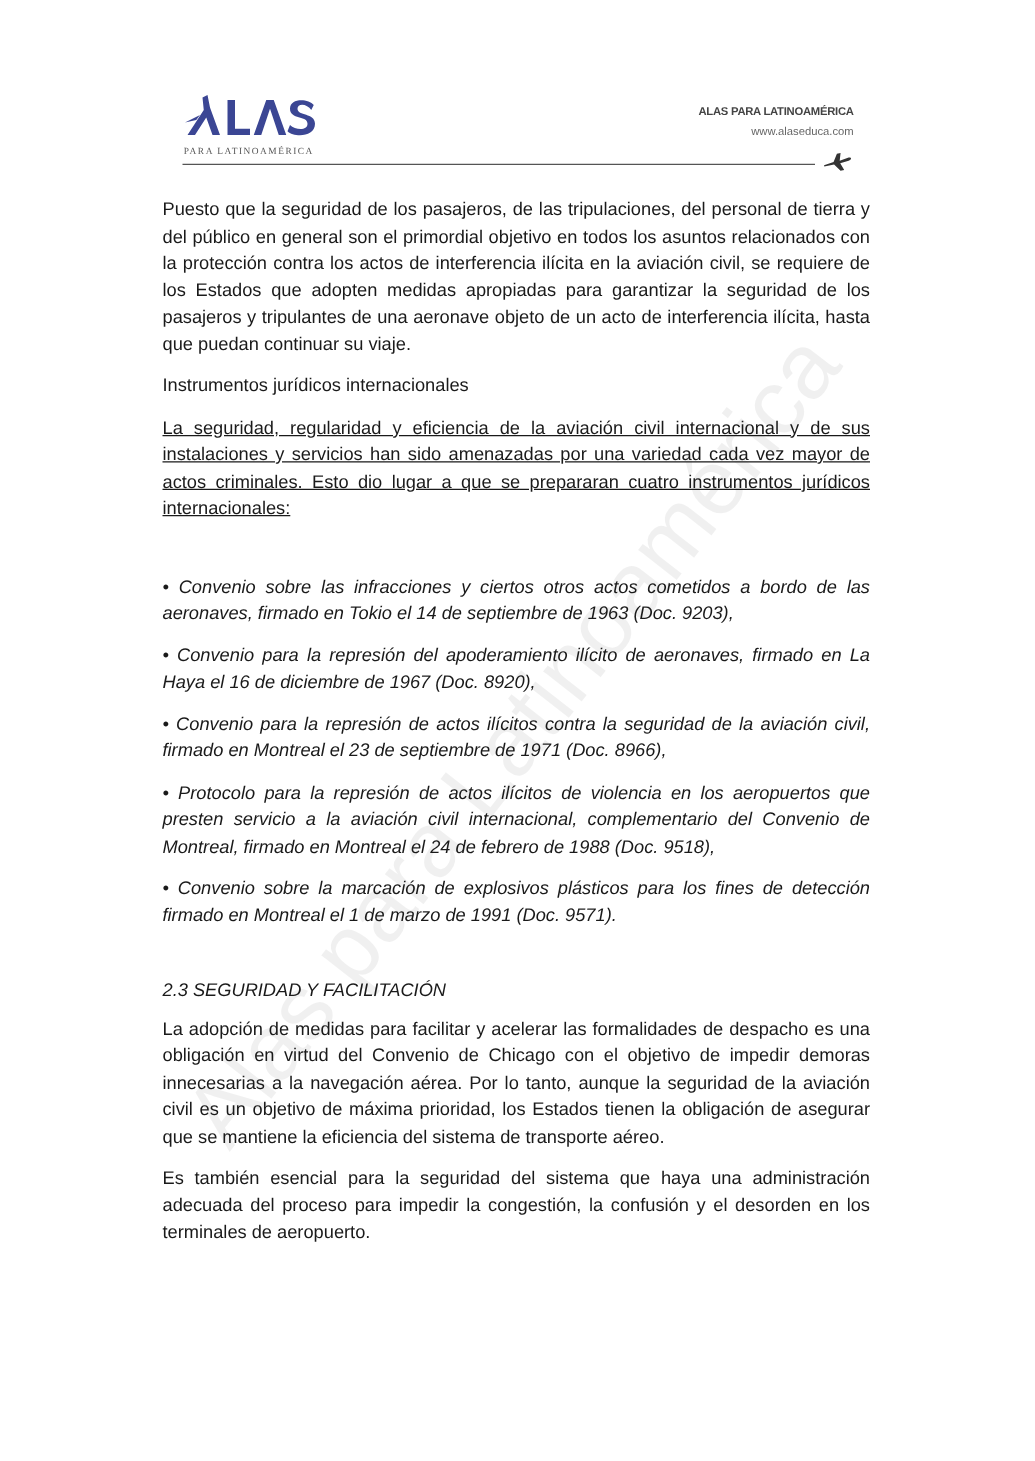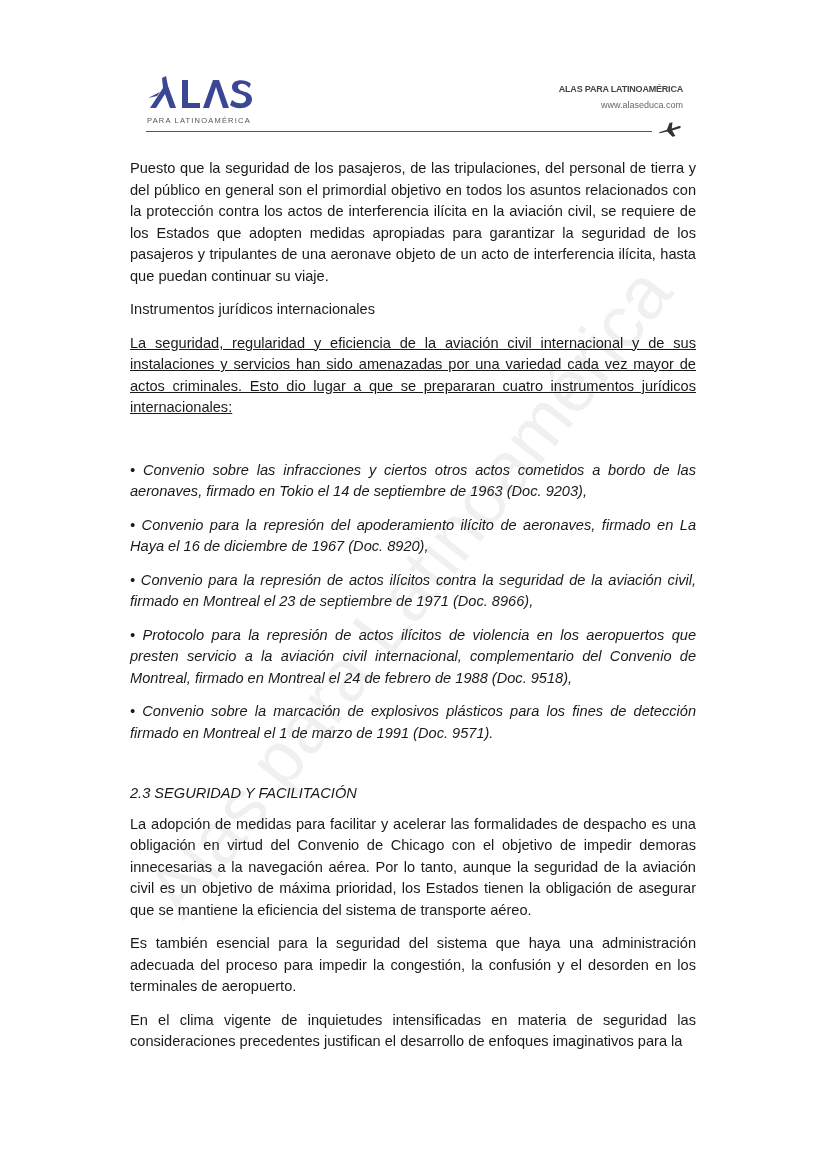--- a/index.html
+++ b/index.html
@@ -1,20 +1,20 @@
 <!DOCTYPE html>
 <html><head>
 <meta charset="utf-8">
 <style>
   html, body { margin: 0; padding: 0; background: #ffffff; }
   body { width: 828px; height: 1169px; position: relative; overflow: hidden;
          font-family: "Liberation Sans", sans-serif; color: #1a1a1a; }
 
   .header { position: absolute; left: 0; top: 0; width: 828px; height: 145px; }
-  .logo { position: absolute; left: 146px; top: 72px; width: 110px; height: 60px; }
+  .logo { position: absolute; left: 146px; top: 72px; width: 110px; height: 60px; font-family: Liberation Serif, serif; }
   .logo-mark { position: absolute; left: 0; top: 0; }
   .logo-sub { position: absolute; left: 1px; top: 44px; font-size: 7.5px; letter-spacing: 1.2px; color: #555; }
   .brand-right { position: absolute; right: 145px; top: 84px; text-align: right; }
   .brand-name { font-size: 9px; font-weight: bold; color: #444; letter-spacing: -0.2px; }
   .brand-url { font-size: 9px; color: #666; margin-top: 6px; }
   .header-line { position: absolute; left: 146px; top: 131px; width: 506px; height: 1px; background: #555; }
   .plane { position: absolute; left: 657px; top: 122px; }
 
   .watermark { position: absolute; left: 90px; top: 560px; font-size: 74px; color: rgba(0,0,0,0.06);
                transform: rotate(-52deg); transform-origin: left top; white-space: nowrap; pointer-events: none;
@@ -75,14 +75,13 @@
     <p class="bullet">• Convenio sobre las infracciones y ciertos otros actos cometidos a bordo de las aeronaves, firmado en Tokio el 14 de septiembre de 1963 (Doc. 9203),</p>
     <p class="bullet">• Convenio para la represión del apoderamiento ilícito de aeronaves, firmado en La Haya el 16 de diciembre de 1967 (Doc. 8920),</p>
     <p class="bullet">• Convenio para la represión de actos ilícitos contra la seguridad de la aviación civil, firmado en Montreal el 23 de septiembre de 1971 (Doc. 8966),</p>
     <p class="bullet">• Protocolo para la represión de actos ilícitos de violencia en los aeropuertos que presten servicio a la aviación civil internacional, complementario del Convenio de Montreal, firmado en Montreal el 24 de febrero de 1988 (Doc. 9518),</p>
     <p class="bullet">• Convenio sobre la marcación de explosivos plásticos para los fines de detección firmado en Montreal el 1 de marzo de 1991 (Doc. 9571).</p>
   </div>
 
   <p class="section-title">2.3 SEGURIDAD Y FACILITACIÓN</p>
   <p class="p3">La adopción de medidas para facilitar y acelerar las formalidades de despacho es una obligación en virtud del Convenio de Chicago con el objetivo de impedir demoras innecesarias a la navegación aérea. Por lo tanto, aunque la seguridad de la aviación civil es un objetivo de máxima prioridad, los Estados tienen la obligación de asegurar que se mantiene la eficiencia del sistema de transporte aéreo.</p>
   <p class="p4">Es también esencial para la seguridad del sistema que haya una administración adecuada del proceso para impedir la congestión, la confusión y el desorden en los terminales de aeropuerto.</p>
-  <p class="p5">En el clima vigente de inquietudes intensificadas en materia de seguridad las consideraciones precedentes justifican el desarrollo de enfoques imaginativos para la</p>
 </div>
 
 </body></html>

